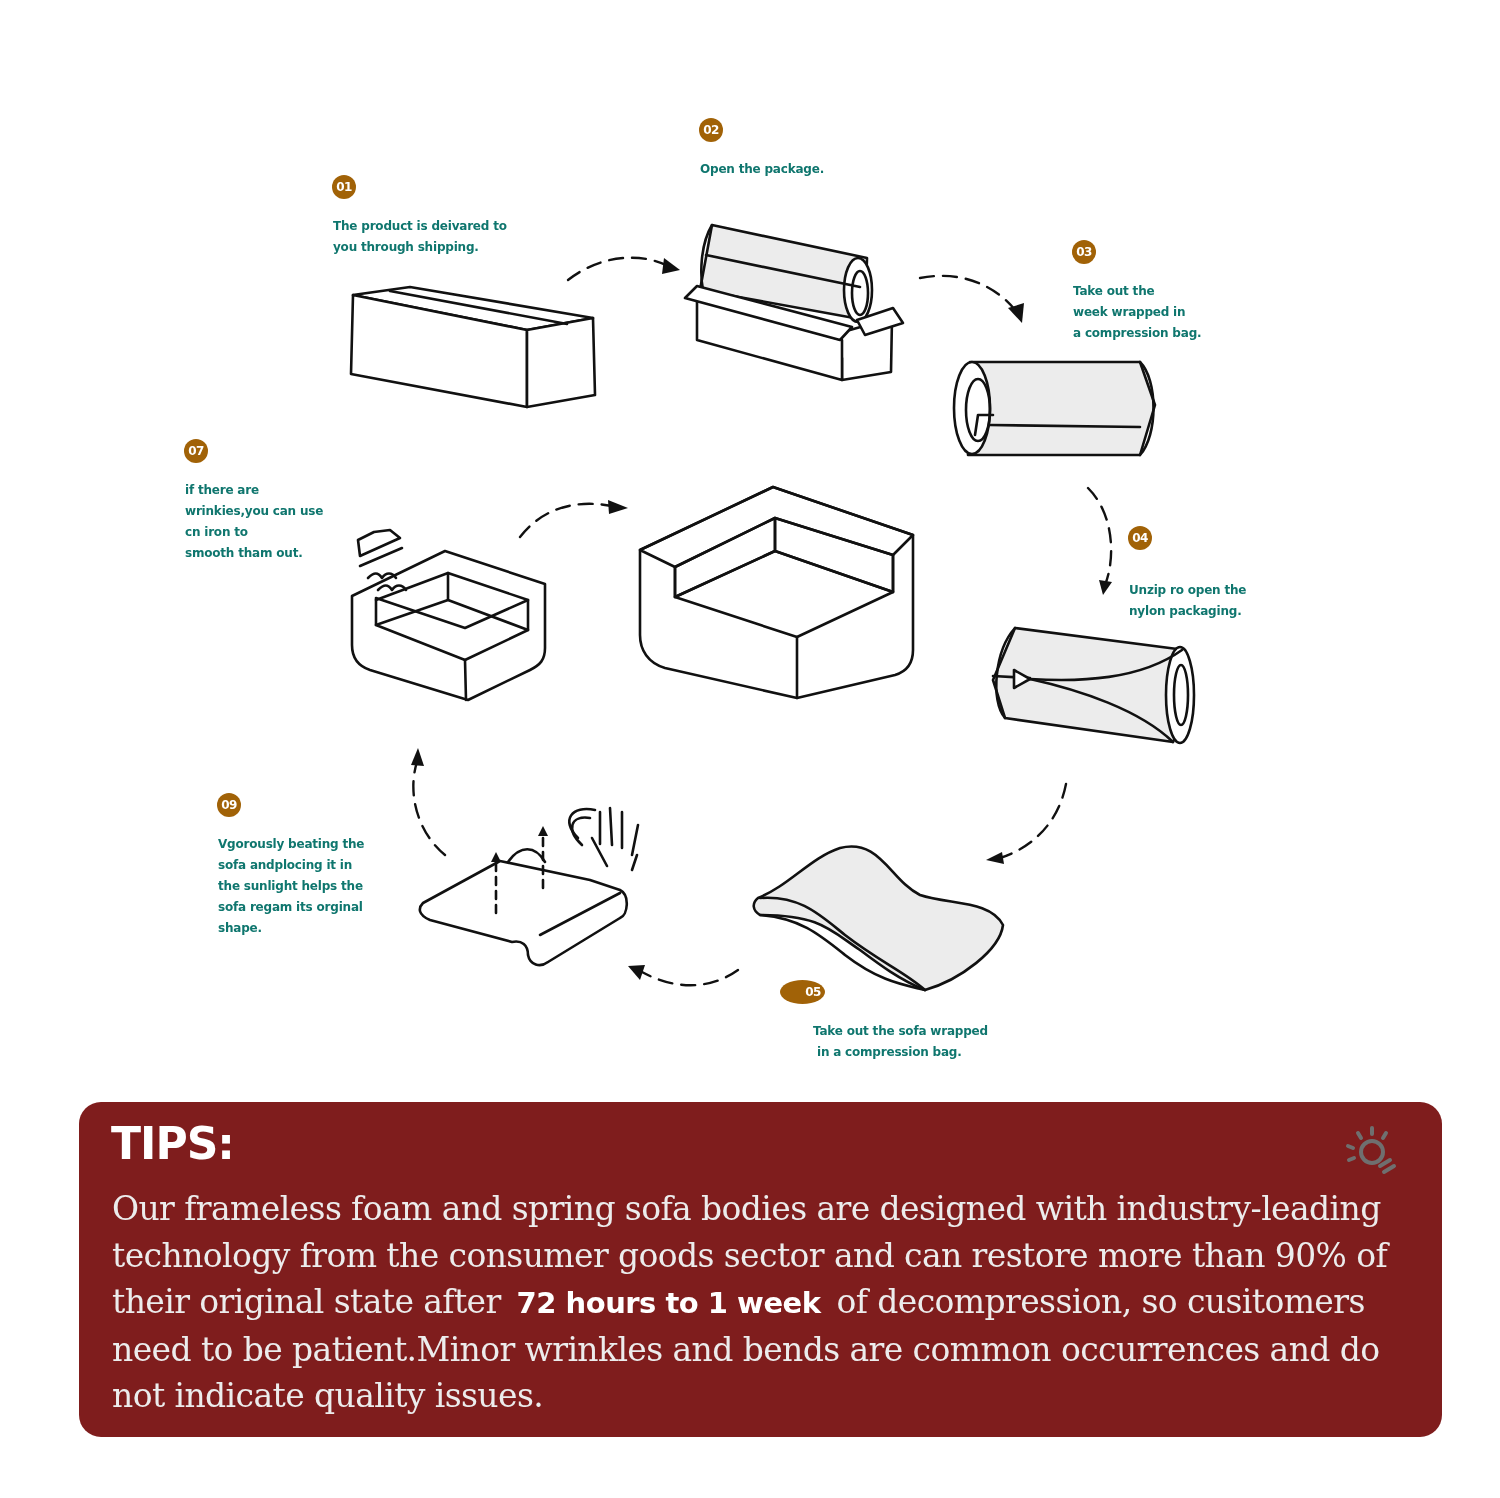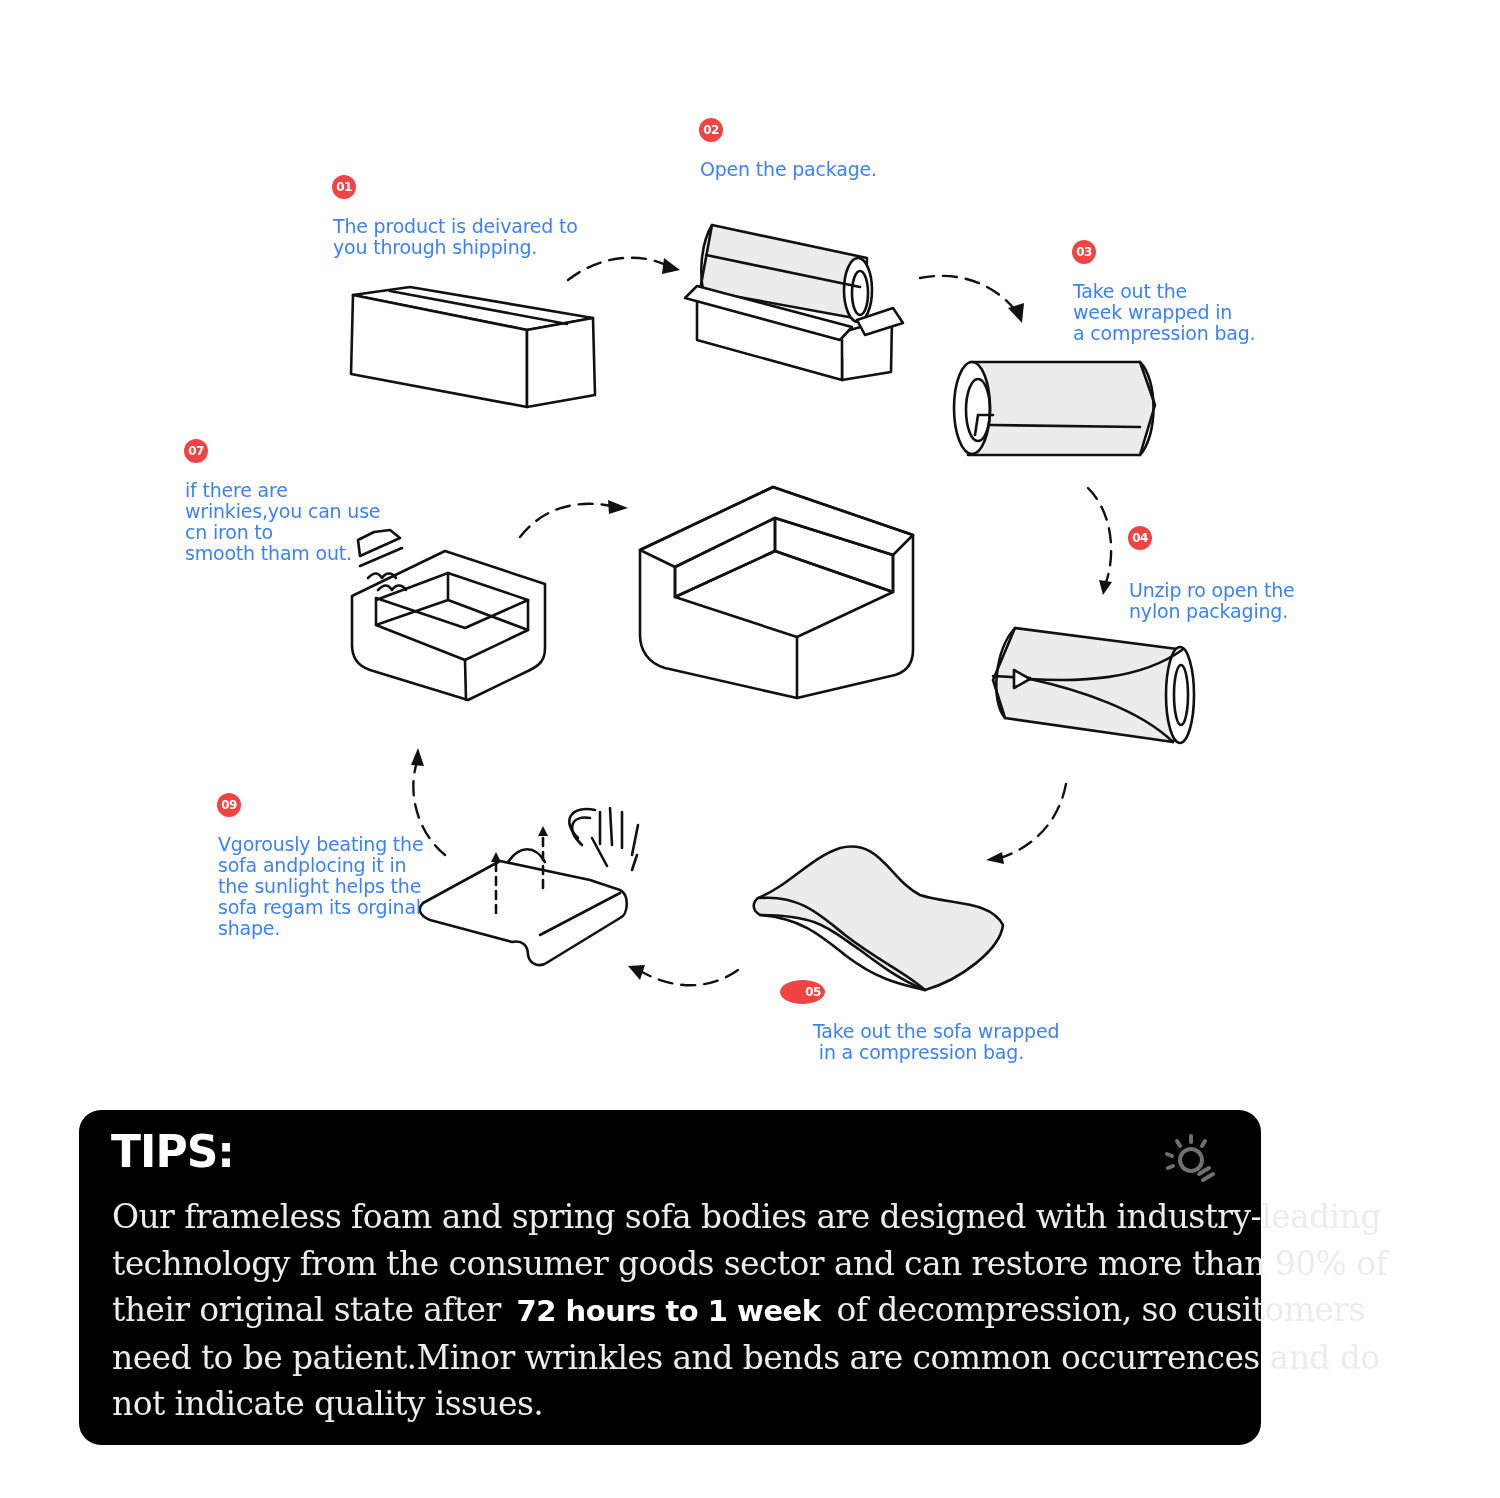--- a/index.html
+++ b/index.html
@@ -1,20 +1,20 @@
 <!DOCTYPE html>
 <html><head>
   <meta charset="utf-8">
   <style>
     html, body { margin: 0; padding: 0; background: #ffffff; }
     body { width: 1500px; height: 1498px; position: relative; overflow: hidden; font-family: "DejaVu Sans", sans-serif; }
     #art { position: absolute; left: 0; top: 0; width: 1500px; height: 1100px; }
-    .step-badge { position: absolute; width: 24px; height: 24px; border-radius: 50%; background: #ef4444; color: #fff; font-family: "DejaVu Sans", sans-serif; font-weight: bold; font-size: 12px; line-height: 24px; text-align: center; letter-spacing: -0.5px; }
-    .step-text { position: absolute; font-family: "DejaVu Sans", sans-serif; font-weight: normal; font-size: 19px; line-height: 21px; color: #3b82f6; white-space: pre; letter-spacing: -0.2px; }
-    .tips { position: absolute; left: 79px; top: 1102px; width: 1182px; height: 335px; background: #000000; border-radius: 22px; margin-top: 8px; }
+    .step-badge { position: absolute; width: 24px; height: 24px; border-radius: 50%; background: #a16207; color: #fff; font-family: "DejaVu Sans", sans-serif; font-weight: bold; font-size: 12px; line-height: 24px; text-align: center; letter-spacing: -0.5px; }
+    .step-text { position: absolute; font-family: "DejaVu Sans", sans-serif; font-weight: bold; font-size: 12px; line-height: 21px; color: #0f766e; white-space: pre; letter-spacing: -0.2px; }
+    .tips { position: absolute; left: 79px; top: 1102px; width: 1363px; height: 335px; background: #7f1d1d; border-radius: 22px; }
     .tips-title { position: absolute; left: 32px; top: 16px; font-family: "DejaVu Sans", sans-serif; font-weight: bold; font-size: 44px; color: #ffffff; letter-spacing: -1px; }
     .tips-body { position: absolute; left: 33px; top: 84px; width: 1300px; font-family: "DejaVu Serif", serif; font-size: 33px; line-height: 46.5px; color: #ececec; letter-spacing: -0.6px; }
     .tips-body .em { font-family: "DejaVu Sans", sans-serif; font-weight: bold; font-size: 29px; color: #ffffff; letter-spacing: -0.5px; padding: 0 6px; }
     .bulb { position: absolute; right: 38px; top: 20px; width: 60px; height: 60px; }
     svg .ln { fill: none; stroke: #111; stroke-width: 2.6; stroke-linejoin: round; stroke-linecap: round; }
     svg .fl { fill: #ececec; stroke: #111; stroke-width: 2.6; stroke-linejoin: round; }
     svg .wh { fill: #ffffff; stroke: #111; stroke-width: 2.6; stroke-linejoin: round; }
     svg .dash { fill: none; stroke: #111; stroke-width: 2.4; stroke-dasharray: 14 9; stroke-linecap: round; }
     svg .ah { fill: #111; stroke: none; }
   </style>

